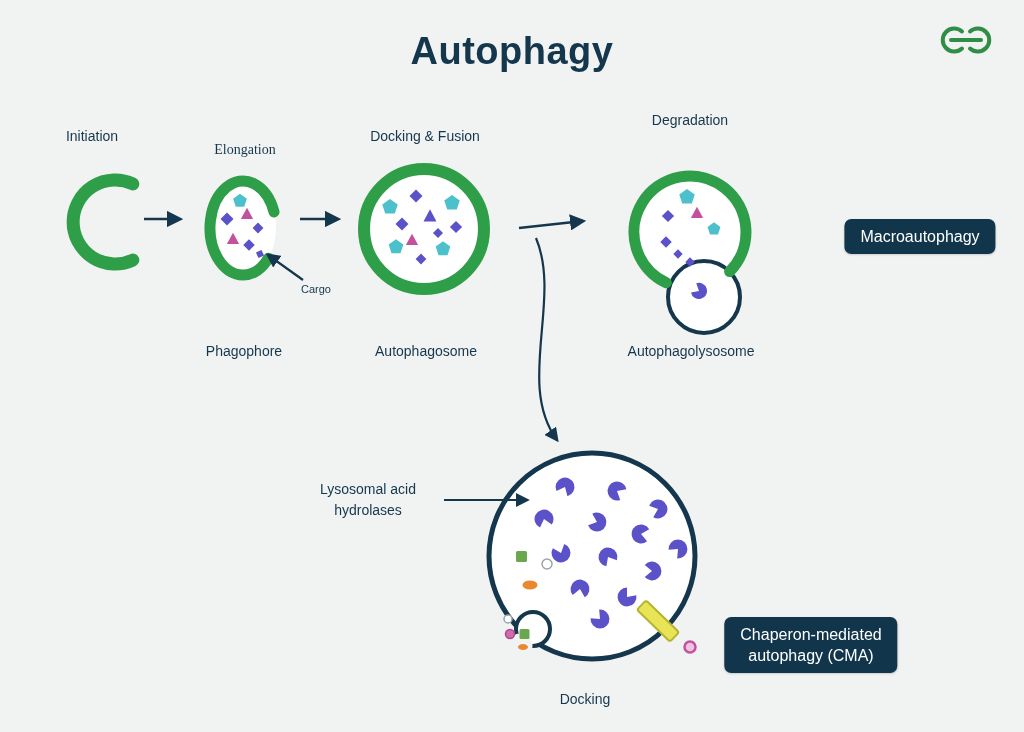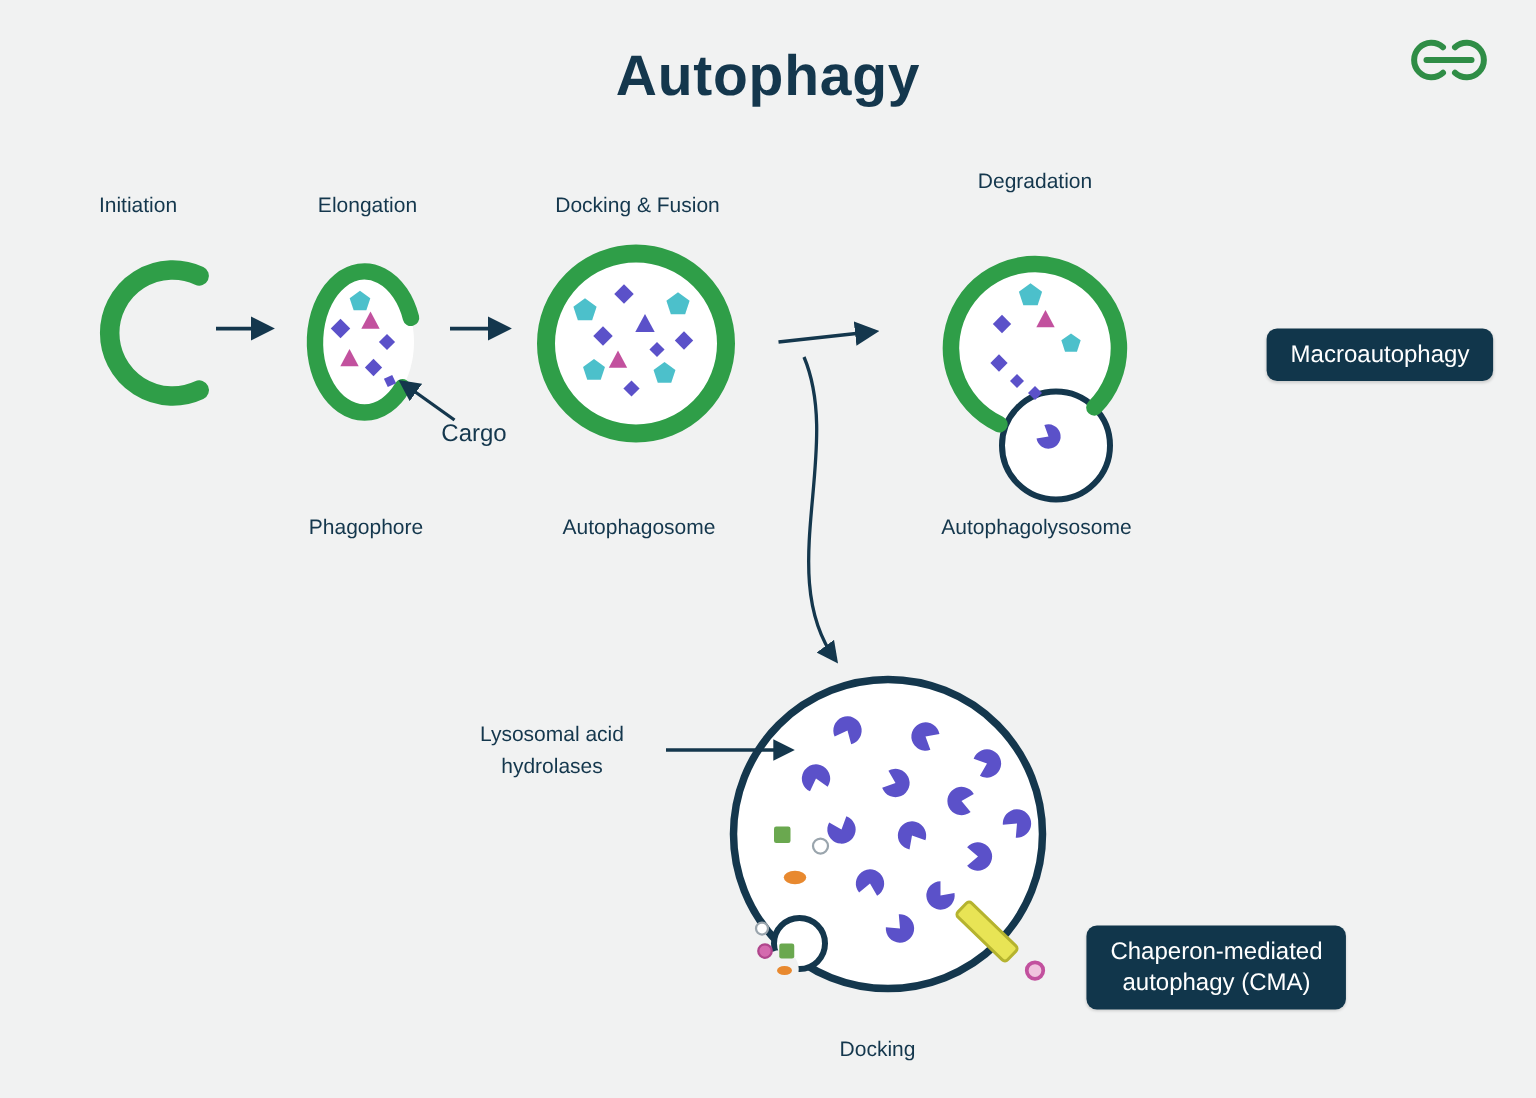--- a/index.html
+++ b/index.html
@@ -9,21 +9,21 @@
   }
   .canvas svg.diagram{position:absolute;left:0;top:0;}
   .page-title{
     position:absolute;left:0;top:30px;width:100%;text-align:center;
     font-size:38px;font-weight:800;color:#14374d;letter-spacing:.5px;
   }
   .label{
     position:absolute;transform:translateX(-50%);color:#14374d;
     font-size:14px;font-weight:500;white-space:nowrap;text-align:center;line-height:21px;
   }
-  .label.small{font-size:16px;}
+  .label.small{font-size:11px;}
   .badge{
     position:absolute;transform:translateX(-50%);background:#11364b;color:#ffffff;
     border-radius:7px;padding:7px 16px;font-size:16px;font-weight:500;
     text-align:center;line-height:21px;white-space:nowrap;
     box-shadow:0 1px 2px rgba(0,0,0,.15);
   }
   .badge span{display:block;}
   .two-line span{display:block;}
 </style>
 </head>
@@ -144,21 +144,21 @@
       <rect x="-23" y="-6.5" width="46" height="13" rx="2.5" fill="#e8e455" stroke="#b5b32f" stroke-width="2"></rect>
     </g>
     <circle cx="690" cy="647" r="5.5" fill="#f0c4de" stroke="#c2519e" stroke-width="2.5"></circle>
 
     <line x1="444" y1="500" x2="527" y2="500" stroke="#14374d" stroke-width="2.2" marker-end="url(#arrow)"></line>
   </svg>
 
   <div class="page-title">Autophagy</div>
 
   <div class="label" style="left:92px;top:126px;">Initiation</div>
-  <div class="label" style="left:245px;top:126px;">Elongation</div>
+  <div class="label" style="left:245px;top:139px;font-family:Liberation Serif, serif;">Elongation</div>
   <div class="label" style="left:425px;top:126px;">Docking &amp; Fusion</div>
   <div class="label" style="left:690px;top:110px;">Degradation</div>
 
   <div class="label small" style="left:316px;top:279px;">Cargo</div>
   <div class="label" style="left:244px;top:341px;text-align:right;">Phagophore</div>
   <div class="label" style="left:426px;top:341px;">Autophagosome</div>
   <div class="label two-line" style="left:368px;top:479px;">
     <span>Lysosomal acid</span>
     <span>hydrolases</span>
   </div>

